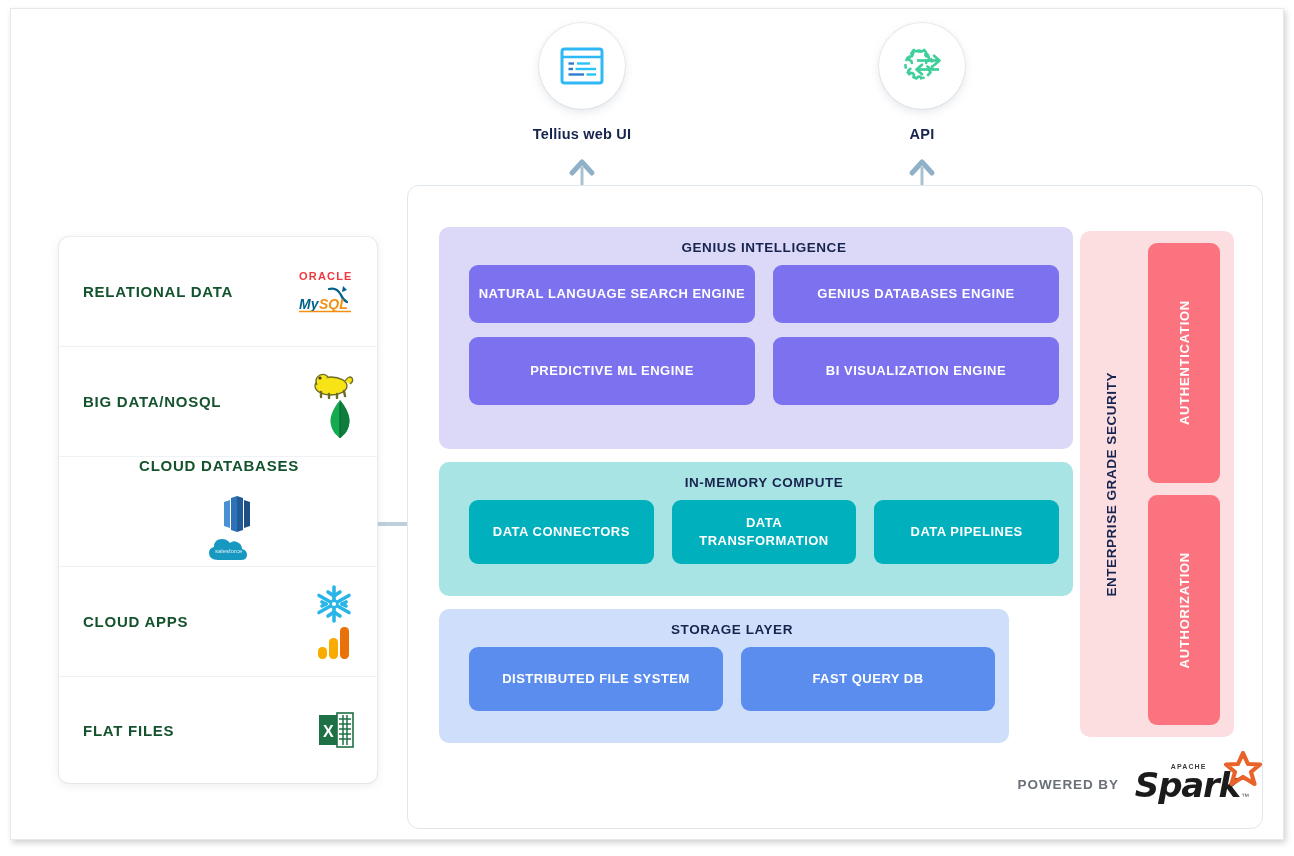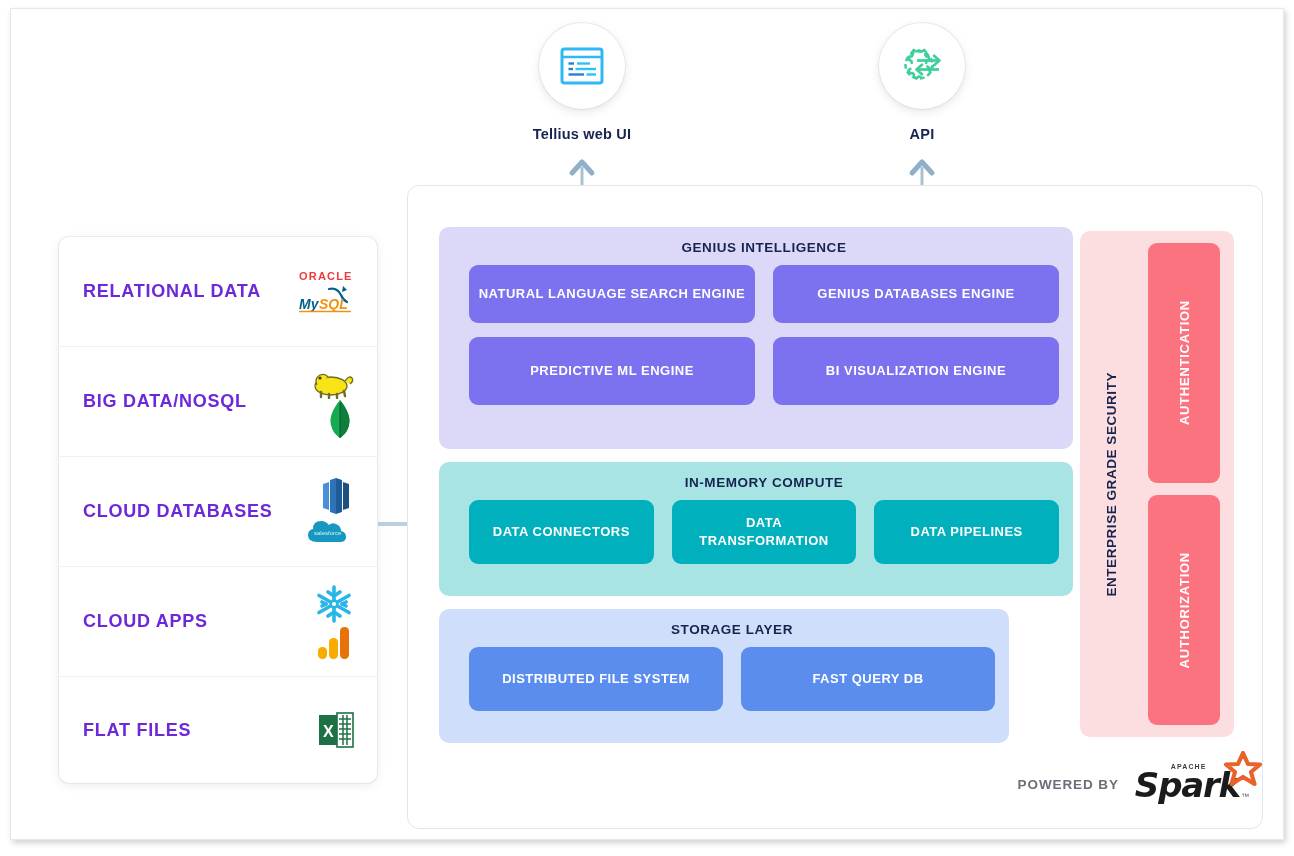--- a/index.html
+++ b/index.html
@@ -173,23 +173,23 @@
   .src-row {
     position: relative;
     display: flex;
     align-items: center;
     box-sizing: border-box;
     border-bottom: 1px solid #eef1f5;
     padding: 0 22px 0 24px;
   }
   .src-row:last-child { border-bottom: none; }
   .src-name {
-    font-size: 18px;
-    font-weight: bold;
-    color: #6d28d9;
+    font-size: 15px;
+    font-weight: bold;
+    color: #14532d;
     letter-spacing: 0.75px;
     flex: 1;
   }
   .src-logos {
     width: 74px;
     display: flex;
     flex-direction: column;
     align-items: flex-end;
     justify-content: center;
     gap: 0;
@@ -376,21 +376,21 @@
             <path d="M12 27 l0 5 M20 29 l0 4 M28 29 l0 4 M35 26 l1 5" stroke="#6b6b24" stroke-width="2.4" stroke-linecap="round"></path>
           </svg>
           <svg width="30" height="40" viewBox="0 0 30 40">
             <path d="M15 1 C22 10 26 18 24 26 C22.5 33 18 37 15 39 C12 37 7.5 33 6 26 C4 18 8 10 15 1 Z" fill="#13aa52"></path>
             <path d="M15 1 C22 10 26 18 24 26 C22.5 33 18 37 15 39 Z" fill="#0f7d3c"></path>
             <line x1="15" y1="4" x2="15" y2="39" stroke="#0b5c2c" stroke-width="1"></line>
           </svg>
         </div>
       </div>
 
-      <div class="src-row" style="height:110px;">
+      <div class="src-row" style="height:110px;flex-direction:column;">
         <div class="src-name">CLOUD DATABASES</div>
         <div class="src-logos">
           <svg width="38" height="40" viewBox="0 0 38 40">
             <path d="M13 4 L19 2 L19 38 L13 36 Z" fill="#2e73b8"></path>
             <path d="M19 2 L25 4 L25 36 L19 38 Z" fill="#1f5b96"></path>
             <path d="M6 8 L12 6 L12 34 L6 32 Z" fill="#4a91d4"></path>
             <path d="M26 6 L32 8 L32 32 L26 34 Z" fill="#1d4f83"></path>
           </svg>
           <svg width="52" height="32" viewBox="0 0 52 32">
             <path d="M14 26 q-9 0 -9 -7 q0 -5 5 -6 q0 -8 8 -8 q5 0 8 4 q3 -3 7 -1 q5 2 5 7 q5 1 5 6 q0 5 -6 5 Z" fill="#1798c1"></path>

